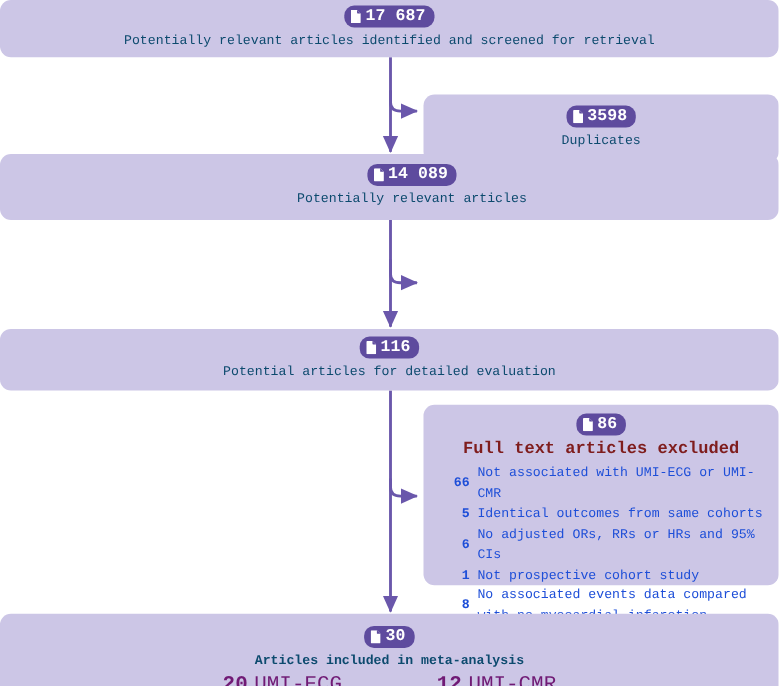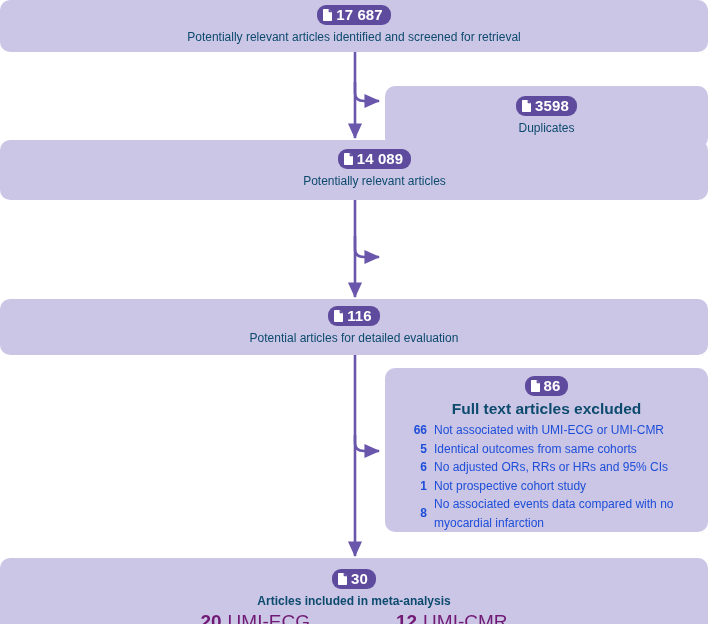--- a/index.html
+++ b/index.html
@@ -13,20 +13,21 @@
     font-family: "Liberation Sans", sans-serif;
     -webkit-font-smoothing: antialiased;
   }
 
   #diagram {
     position: relative;
     width: 708px;
     height: 624px;
     overflow: hidden;
     background: #ffffff;
+    font-family: Liberation Mono, monospace;
   }
 
   
   #connectors {
     position: absolute;
     left: 0;
     top: 0;
     width: 708px;
     height: 624px;
     pointer-events: none;
@@ -84,21 +85,21 @@
     text-align: center;
     margin-top: 3px;
     white-space: nowrap;
   }
   .node-title.bold { font-weight: bold; }
 
   
   .excl-heading {
     font-size: 15.5px;
     font-weight: bold;
-    color: #0c4a6e;
+    color: #7f1d1d;
     text-align: left;
     margin-top: 3px;
     line-height: 19px;
   }
   .excl-list {
     margin: 3px 0 0 0;
     padding: 0;
     list-style: none;
     width: 100%;
     box-sizing: border-box;

